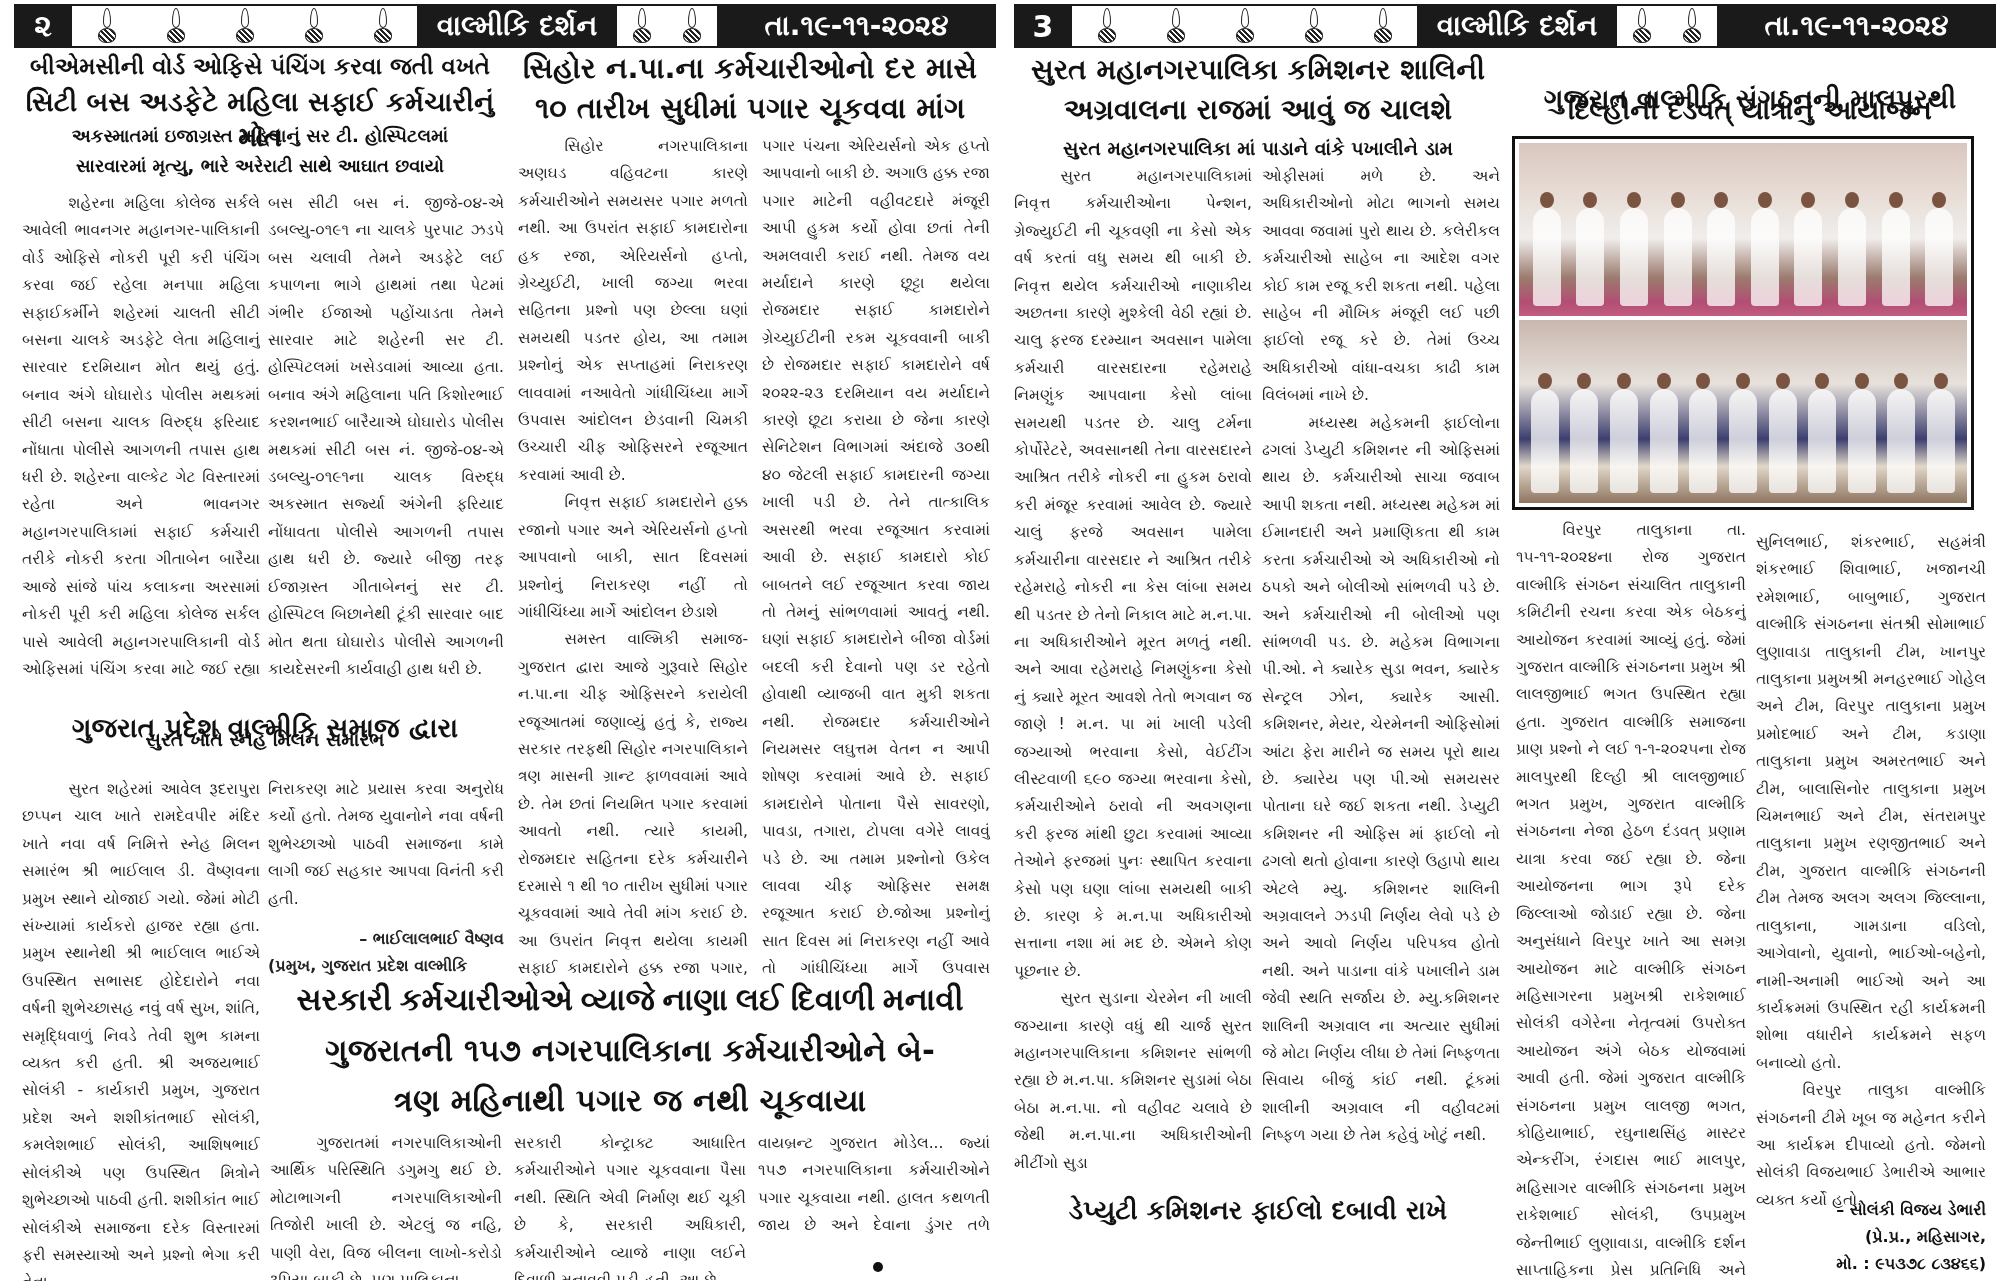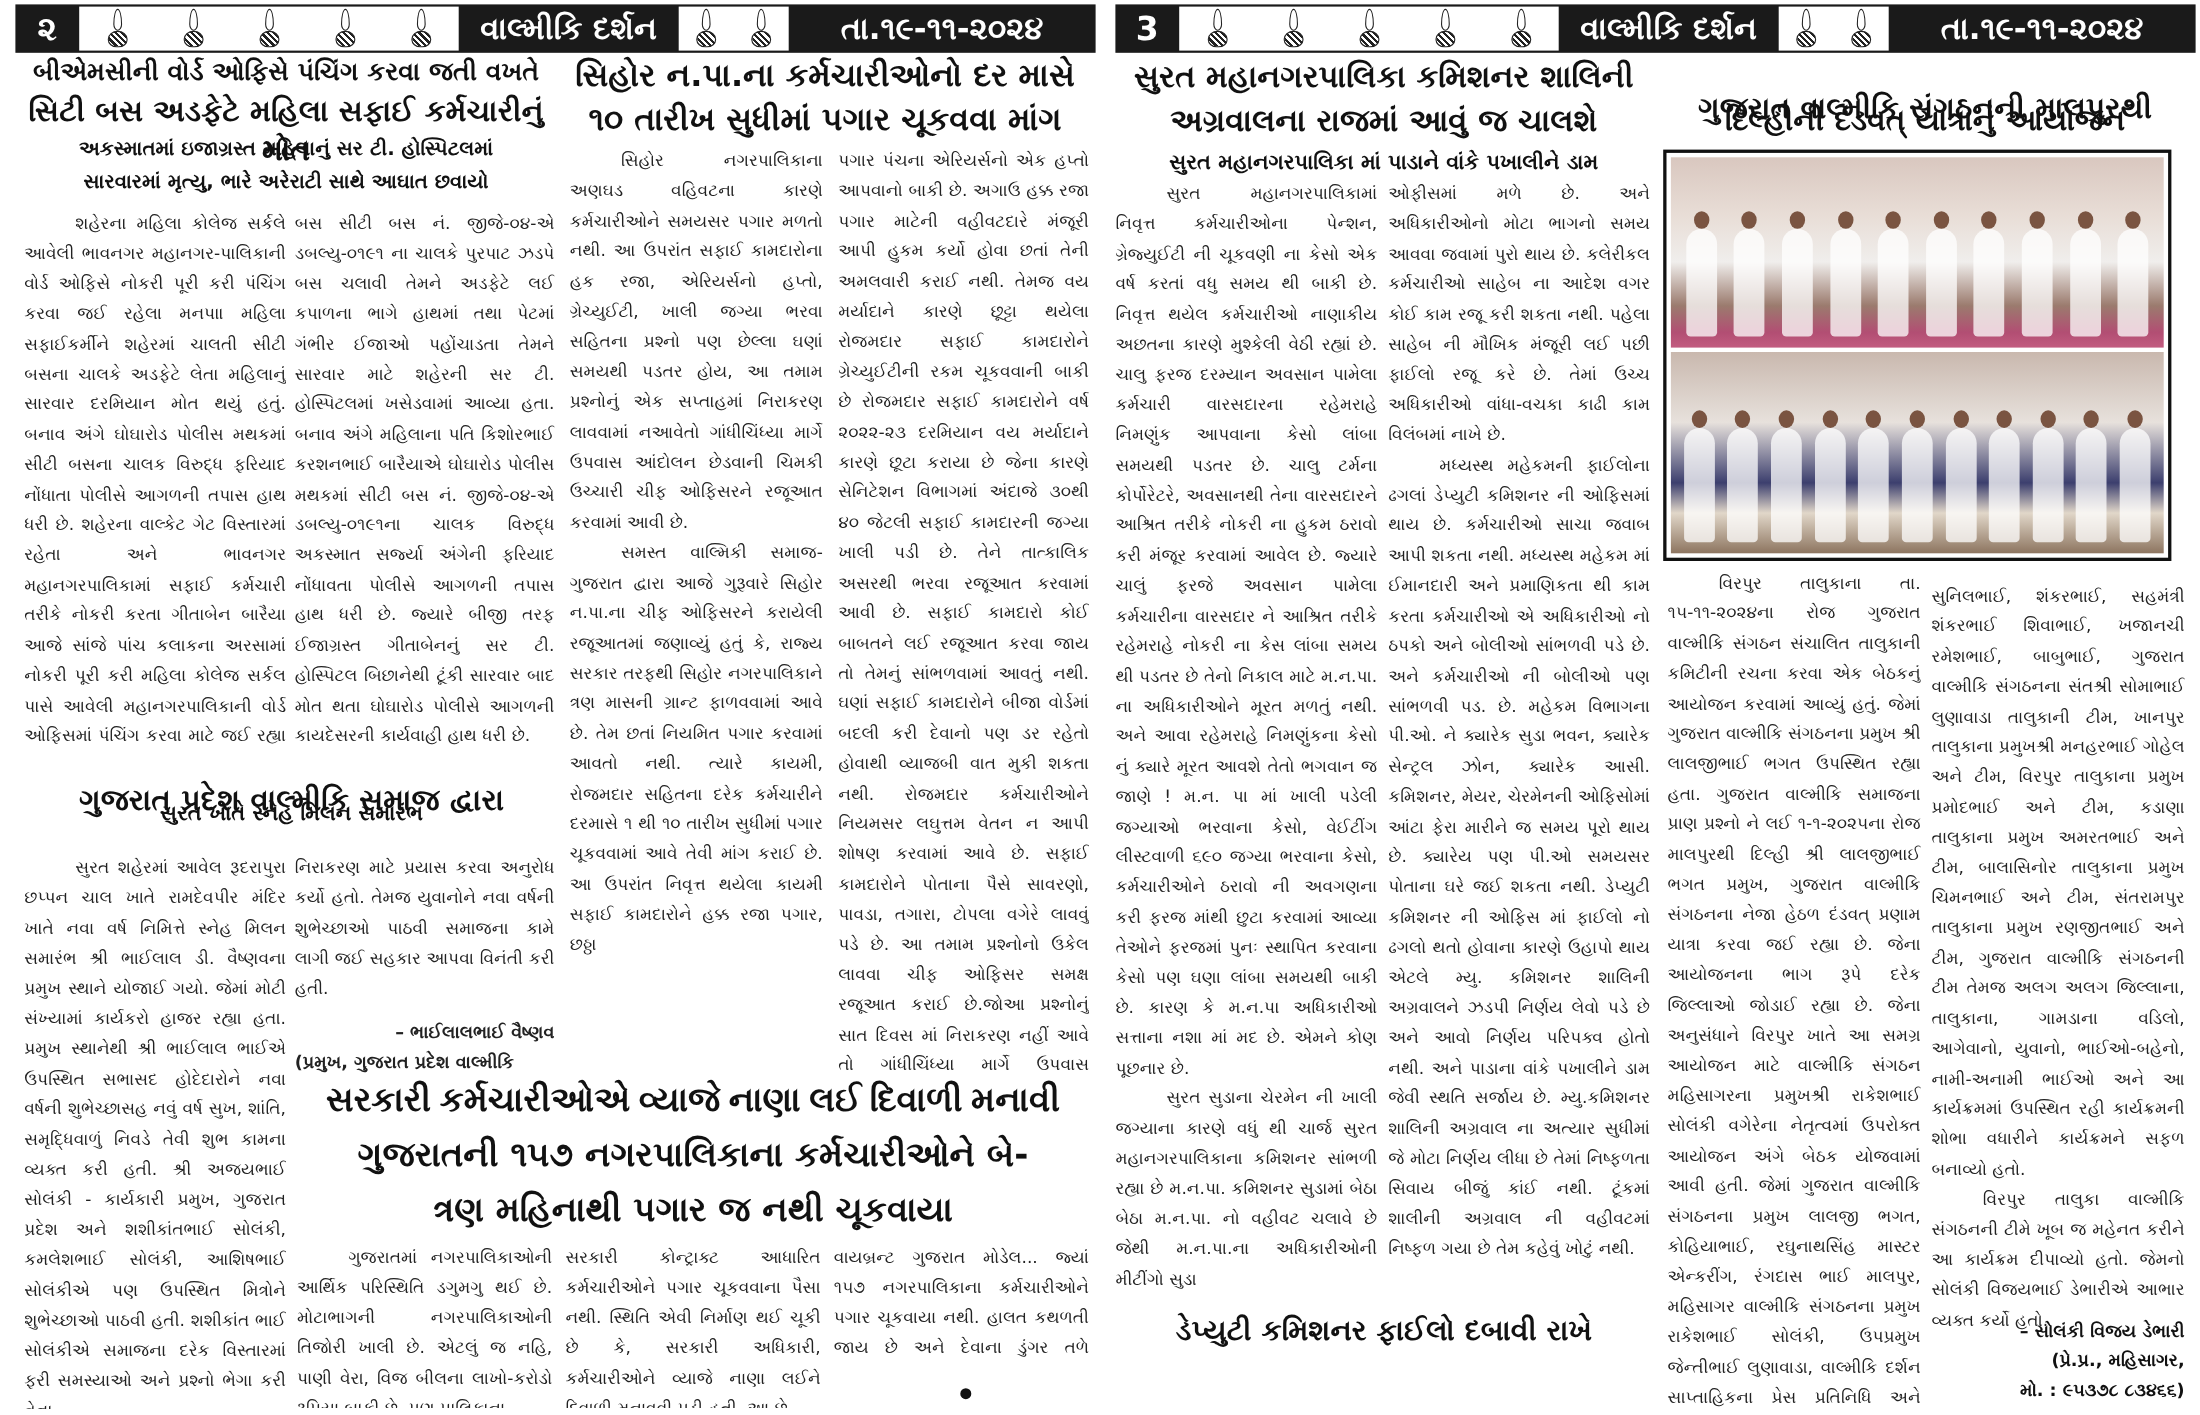--- a/index.html
+++ b/index.html
@@ -95,20 +95,21 @@
   <div class="col" style="left:268px;top:776px;width:236px;height:200px;">
     <p style="text-indent:0">નિરાકરણ માટે પ્રયાસ કરવા અનુરોધ કર્યો હતો. તેમજ યુવાનોને નવા વર્ષની શુભેચ્છાઓ પાઠવી સમાજના કામે લાગી જઈ સહકાર આપવા વિનંતી કરી હતી.</p>
     <div class="sig" style="margin-top:12px;">– ભાઈલાલભાઈ વૈષ્ણવ</div>
     <div class="sig" style="text-align:left">(પ્રમુખ, ગુજરાત પ્રદેશ વાલ્મીકિ સમાજ, મો. : ૯૬૬૨૩ ૦૬૬૮૪)</div>
   </div>
 
   <div class="hl big" style="left:505px;top:50px;width:490px;font-size:29px;">સિહોર ન.પા.ના કર્મચારીઓનો દર માસે</div>
   <div class="hl big" style="left:505px;top:90px;width:490px;font-size:29px;">૧૦ તારીખ સુધીમાં પગાર ચૂકવવા માંગ</div>
   <div class="col" style="left:518px;top:133px;width:230px;height:845px;">
     <p>સિહોર નગરપાલિકાના અણઘડ વહિવટના કારણે કર્મચારીઓને સમયસર પગાર મળતો નથી. આ ઉપરાંત સફાઈ કામદારોના હક રજા, એરિયર્સનો હપ્તો, ગ્રેચ્યુઈટી, ખાલી જગ્યા ભરવા સહિતના પ્રશ્નો પણ છેલ્લા ઘણાં સમયથી પડતર હોય, આ તમામ પ્રશ્નોનું એક સપ્તાહમાં નિરાકરણ લાવવામાં નઆવેતો ગાંધીચિંધ્યા માર્ગે ઉપવાસ આંદોલન છેડવાની ચિમકી ઉચ્ચારી ચીફ ઓફિસરને રજૂઆત કરવામાં આવી છે.</p>
+    <p>નિવૃત્ત સફાઈ કામદારોને હક્ક રજાનો પગાર અને એરિયર્સનો હપ્તો આપવાનો બાકી, સાત દિવસમાં પ્રશ્નોનું નિરાકરણ નહીં તો ગાંધીચિંધ્યા માર્ગે આંદોલન છેડાશે</p>
     <p>સમસ્ત વાલ્મિકી સમાજ-ગુજરાત દ્વારા આજે ગુરૂવારે સિહોર ન.પા.ના ચીફ ઓફિસરને કરાયેલી રજૂઆતમાં જણાવ્યું હતું કે, રાજ્ય સરકાર તરફથી સિહોર નગરપાલિકાને ત્રણ માસની ગ્રાન્ટ ફાળવવામાં આવે છે. તેમ છતાં નિયમિત પગાર કરવામાં આવતો નથી. ત્યારે કાયમી, રોજમદાર સહિતના દરેક કર્મચારીને દરમાસે ૧ થી ૧૦ તારીખ સુધીમાં પગાર ચૂકવવામાં આવે તેવી માંગ કરાઈ છે. આ ઉપરાંત નિવૃત્ત થયેલા કાયમી સફાઈ કામદારોને હક્ક રજા પગાર, છઠ્ઠા</p>
   </div>
   <div class="col" style="left:762px;top:133px;width:228px;height:845px;">
       <p style="text-indent:0">પગાર પંચના એરિયર્સનો એક હપ્તો આપવાનો બાકી છે. અગાઉ હક્ક રજા પગાર માટેની વહીવટદારે મંજૂરી આપી હુકમ કર્યો હોવા છતાં તેની અમલવારી કરાઈ નથી. તેમજ વય મર્યાદાને કારણે છૂટ્ટા થયેલા રોજમદાર સફાઈ કામદારોને ગ્રેચ્યુઈટીની રકમ ચૂકવવાની બાકી છે રોજમદાર સફાઈ કામદારોને વર્ષ ૨૦૨૨-૨૩ દરમિયાન વય મર્યાદાને કારણે છૂટા કરાયા છે જેના કારણે સેનિટેશન વિભાગમાં અંદાજે ૩૦થી ૪૦ જેટલી સફાઈ કામદારની જગ્યા ખાલી પડી છે. તેને તાત્કાલિક અસરથી ભરવા રજૂઆત કરવામાં આવી છે. સફાઈ કામદારો કોઈ બાબતને લઈ રજૂઆત કરવા જાય તો તેમનું સાંભળવામાં આવતું નથી. ઘણાં સફાઈ કામદારોને બીજા વોર્ડમાં બદલી કરી દેવાનો પણ ડર રહેતો હોવાથી વ્યાજબી વાત મુકી શકતા નથી. રોજમદાર કર્મચારીઓને નિયમસર લઘુત્તમ વેતન ન આપી શોષણ કરવામાં આવે છે. સફાઈ કામદારોને પોતાના પૈસે સાવરણો, પાવડા, તગારા, ટોપલા વગેરે લાવવું પડે છે. આ તમામ પ્રશ્નોનો ઉકેલ લાવવા ચીફ ઓફિસર સમક્ષ રજૂઆત કરાઈ છે.જોઆ પ્રશ્નોનું સાત દિવસ માં નિરાકરણ નહીં આવે તો ગાંધીચિંધ્યા માર્ગે ઉપવાસ આંદોલન છેડવા ચિમકી ઉચ્ચારવામાં આવી છે.</p>
     </div>
 
   <div class="hl big" style="left:265px;top:980px;width:730px;font-size:31px;font-family:Liberation Serif, serif;">સરકારી કર્મચારીઓએ વ્યાજે નાણા લઈ દિવાળી મનાવી</div>
   <div class="hl big" style="left:265px;top:1030px;width:730px;font-size:31px;text-align:center;">ગુજરાતની ૧૫૭ નગરપાલિકાના કર્મચારીઓને બે-</div>
   <div class="hl big" style="left:265px;top:1080px;width:730px;font-size:31px;">ત્રણ મહિનાથી પગાર જ નથી ચૂકવાયા</div>
   <div class="col" style="left:270px;top:1130px;width:232px;height:150px;">

